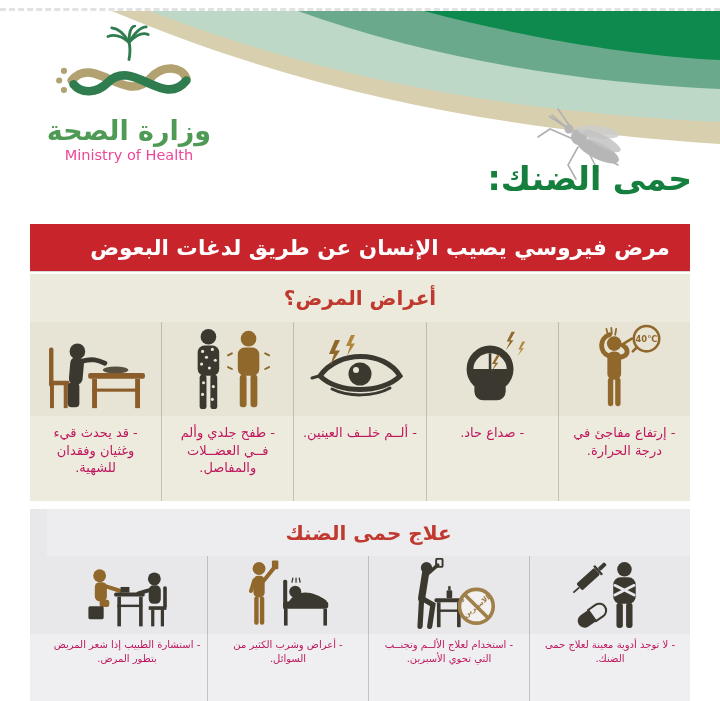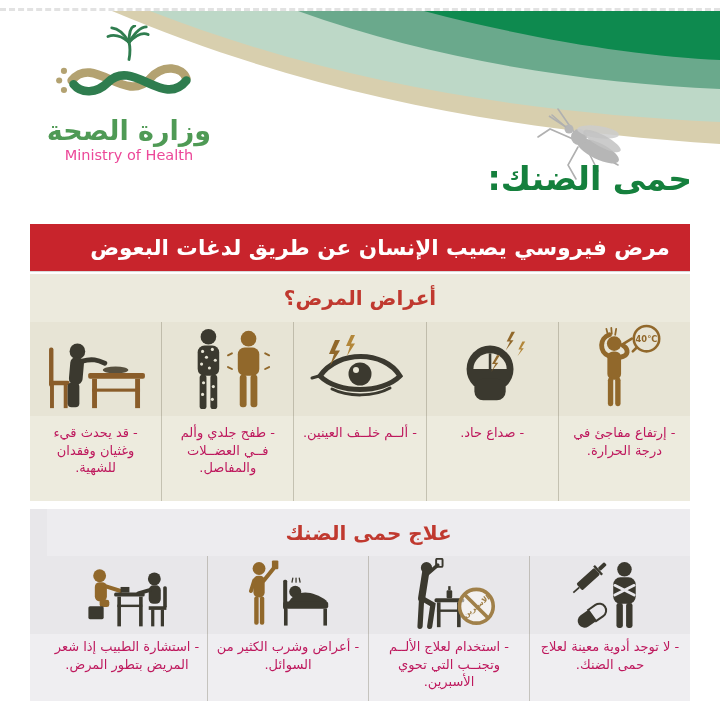--- a/index.html
+++ b/index.html
@@ -46,21 +46,21 @@
   .symptoms { top:263px; height:227px; background:#e7e4d5; }
   .symptoms .sec-header { height:48px; background:#eceadd; font-size:20px; }
   .symptoms .caption-strip { top:142px; height:85px; background:#edebde; }
   .symptoms .icon-box { height:94px; }
   .symptoms .caption { height:85px; font-size:13px; }
   
   .treatment { top:498px; height:192px; background:#e8e7ea;padding-left:17px; }
   .treatment .sec-header { height:47px; background:#edecef; font-size:20px; }
   .treatment .caption-strip { top:125px; height:67px; background:#efeef1; }
   .treatment .icon-box { height:78px; }
-  .treatment .caption { height:67px; font-size:13px; padding-top:4px; }
+  .treatment .caption { height:67px; font-size:10px; padding-top:4px; }
   svg text { font-family:"DejaVu Sans", sans-serif; }
 </style>
 </head>
 <body>
 
 <div class="page">
 
   <svg class="swoosh" viewBox="0 0 720 175" preserveAspectRatio="none" aria-hidden="true">
     <path d="M112,0 C320,88 520,120 720,133 L720,0 Z" fill="#d8cfae"></path>
     <path d="M150,0 C340,74 530,102 720,111 L720,0 Z" fill="#bdd8c7"></path>

